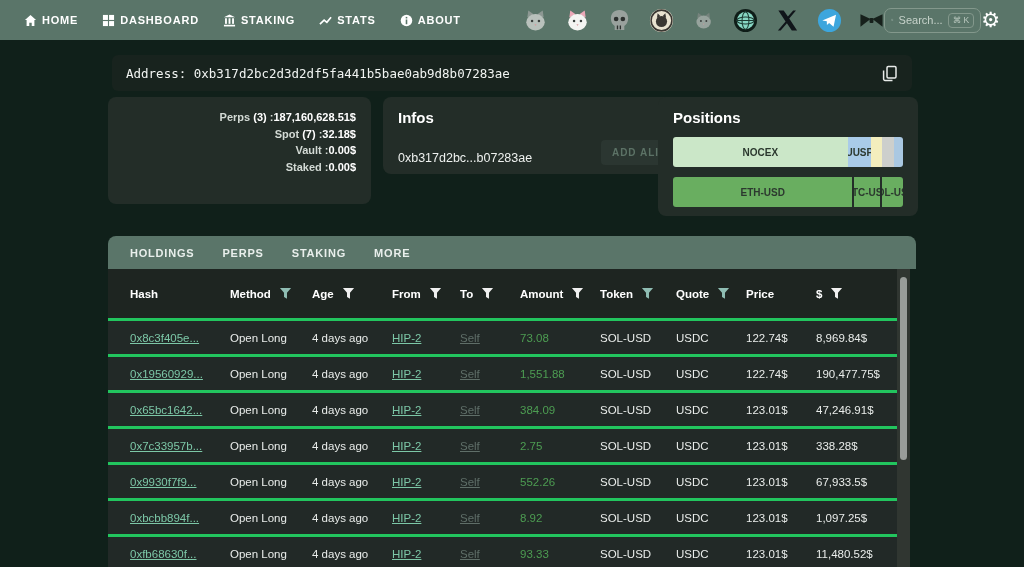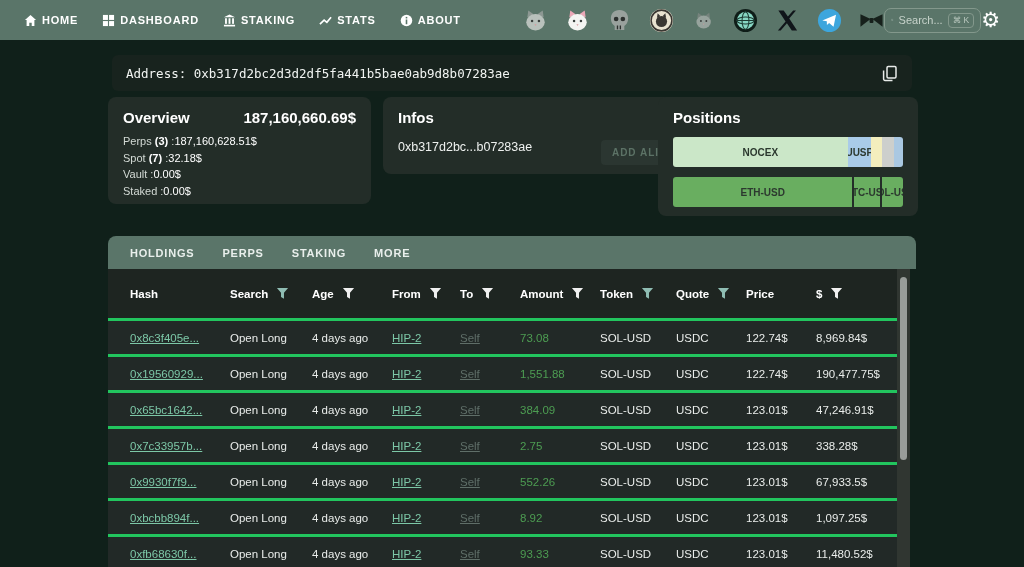--- a/index.html
+++ b/index.html
@@ -42,26 +42,26 @@
   }
   .addr-text { font-family:"DejaVu Sans Mono", monospace; font-size:12.5px; color:#f1f4f2; }
   .copy-btn { margin-left:auto; cursor:pointer; width:17px; height:17px; }
   .copy-btn svg { width:17px; height:17px; display:block; }
   
   .card { position:absolute; background:#232d28; border-radius:8px; padding:12px 15px; }
   .card-title { color:#fff; font-size:15px; font-weight:700; }
   #overview-card { left:108px; top:97px; width:263px; height:107px; }
   .ov-head { display:flex; justify-content:space-between; align-items:baseline; margin-bottom:7px; }
   .ov-total { color:#fff; font-size:15px; font-weight:700; }
-  .ov-row { display:flex; justify-content:flex-start; font-size:11px;
-    color:#d3dad5; line-height:16.5px; }
+  .ov-row { display:flex; justify-content:flex-end; font-size:11px;
+    color:#d3dad5; line-height:16.5px;font-weight:bold; }
   .ov-row b { color:#fff; }
   .ov-val { color:#fff; }
   #infos-card { left:383px; top:97px; width:318px; height:77px; }
-  .infos-row { display:flex; align-items:flex-start; justify-content:space-between; margin-top:13px; }
+  .infos-row { display:flex; align-items:flex-end; justify-content:space-between; margin-top:13px; }
   .addr-short { color:#eef1ef; font-size:12.5px; }
   .alias-btn { background:#2b3631; color:#5c7266; font-size:10px; font-weight:700;
     letter-spacing:1px; padding:7px 11px; border:none; border-radius:4px; cursor:pointer; }
   #positions-card { left:658px; top:97px; width:260px; height:119px; }
   .pos-bar { display:flex; height:30px; border-radius:3px; overflow:hidden; margin-top:10px; }
   .pos-seg { display:flex; align-items:center; justify-content:center;
     font-size:10px; font-weight:700; color:#2c392f; overflow:hidden; white-space:nowrap; }
   .pos-bar.perps .pos-seg + .pos-seg { border-left:2px solid #232d28; }
   
   .tabbar {
@@ -235,24 +235,20 @@
   <span class="addr-text">Address: 0xb317d2bc2d3d2df5fa441b5bae0ab9d8b07283ae</span>
   <span class="copy-btn">
     <svg viewBox="0 0 17 17" fill="none" stroke="#e8ebe9" stroke-width="1.5">
         <rect x="6" y="1.5" width="9" height="11.5" rx="1.2"></rect>
         <path d="M11.5 15.5 H4 A1.4 1.4 0 0 1 2.6 14.1 V5.5"></path>
       </svg>
   </span>
 </div>
 
 <section class="card" id="overview-card">
-  <div class="ov-head">
-    <span class="card-title">Overview</span>
-    <span class="ov-total">187,160,660.69$</span>
-  </div>
   <div id="overview-rows">
       <div class="ov-row">
         <span>Perps <b>(3)</b> :</span>
         <span class="ov-val">187,160,628.51$</span>
       </div>
       <div class="ov-row">
         <span>Spot <b>(7)</b> :</span>
         <span class="ov-val">32.18$</span>
       </div>
       <div class="ov-row">
@@ -296,21 +292,21 @@
     <div class="tab">STAKING</div>
     <div class="tab">MORE</div>
   </nav>
 
 <div class="tableblock">
   <div class="thead" id="thead">
       <div class="th">
         <span>Hash</span>
       </div>
       <div class="th">
-        <span>Search</span>
+        <span>Method</span>
         <svg viewBox="0 0 14 14">
           <path d="M1 1 H13 L8.6 6.2 V12.6 L5.4 10.9 V6.2 Z" fill="#8fbdb3"></path>
         </svg>
       </div>
       <div class="th">
         <span>Age</span>
         <svg viewBox="0 0 14 14">
           <path d="M1 1 H13 L8.6 6.2 V12.6 L5.4 10.9 V6.2 Z" fill="#f0f0f0"></path>
         </svg>
       </div>

